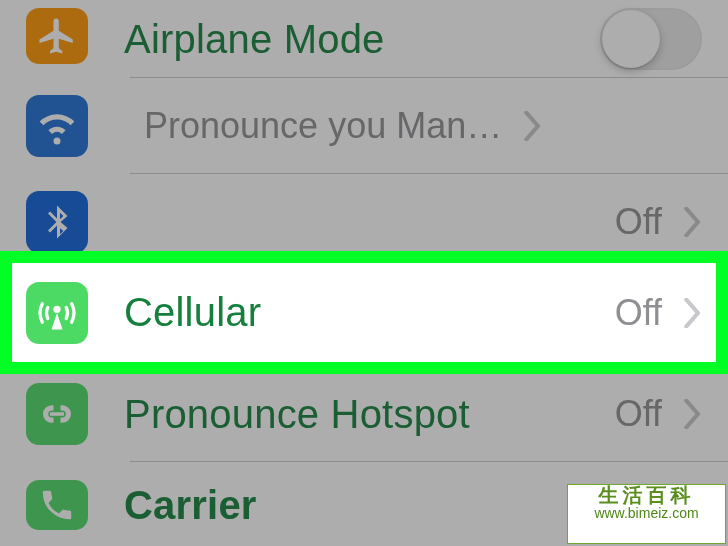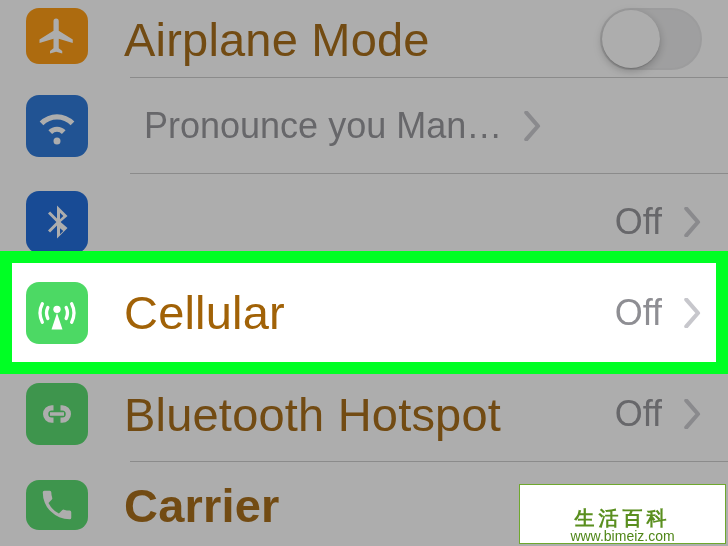--- a/index.html
+++ b/index.html
@@ -33,22 +33,22 @@
       width: 62px;
       height: 62px;
       border-radius: 13px;
       display: flex;
       align-items: center;
       justify-content: center;
       flex-shrink: 0;
       margin-right: 36px;
     }
     .label {
-      font-size: 47px;
-      color: #a16207;
+      font-size: 40px;
+      color: #15803d;
       letter-spacing: 0.2px;
       white-space: nowrap;
     }
     .spacer { flex: 1; }
     .detail {
       font-size: 36px;
       color: #8e8e93;
       white-space: nowrap;
       overflow: hidden;
       text-overflow: ellipsis;
@@ -113,28 +113,28 @@
       width: 728px;
       background: #fff;
     }
     .cellular-bright .row { height: 100%; }
 
     
     .watermark {
       position: absolute;
       right: 2px;
       bottom: 2px;
-      width: 207px;
+      width: 159px;
       height: 60px;
       background: #fff;
       border: 1px solid #6fa82e;
       display: flex;
       flex-direction: column;
       align-items: center;
-      justify-content: flex-end;
+      justify-content: flex-start;
       z-index: 50;
     }
     .watermark .wm-top {
       font-size: 20px;
       font-weight: bold;
       color: #5a8f1f;
       letter-spacing: 4px;
       line-height: 1;
     }
     .watermark .wm-url {
@@ -217,21 +217,21 @@
     </div>
     <div class="divider"></div>
   </div>
 
   <div class="row">
     <div class="icon-wrap bg-green2">
       <svg width="42" height="42" viewBox="0 0 24 24">
           <path fill="#fff" d="M9 7a5 5 0 0 0 0 10h1v-3H9a2 2 0 0 1 0-4h1V7H9zm6 0h-1v3h1a2 2 0 0 1 0 4h-1v3h1a5 5 0 0 0 0-10zm-7 4h8v2H8v-2z"></path>
         </svg>
     </div>
-    <span class="label">Bluetooth Hotspot</span>
+    <span class="label">Pronounce Hotspot</span>
     <div class="spacer"></div>
     <span class="detail">Off</span>
     <div class="chevron">
       <svg width="18" height="30" viewBox="0 0 10 18">
           <path fill="none" stroke="#c7c7cc" stroke-width="2.5" stroke-linecap="round" stroke-linejoin="round" d="M1 1l7 8-7 8"></path>
         </svg>
     </div>
     <div class="divider"></div>
   </div>
 

